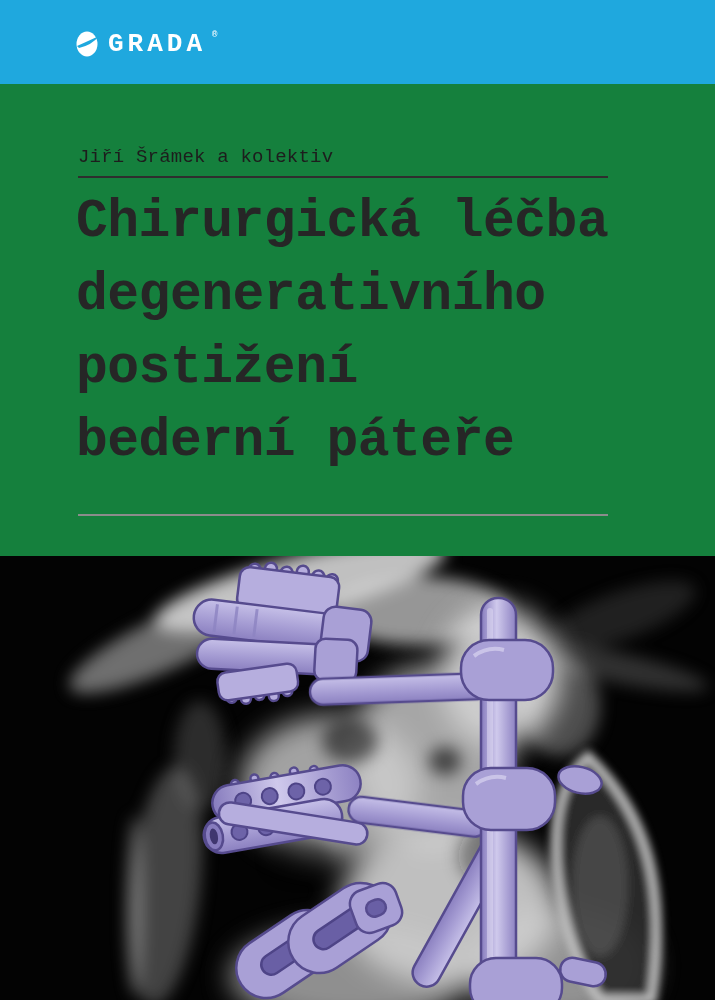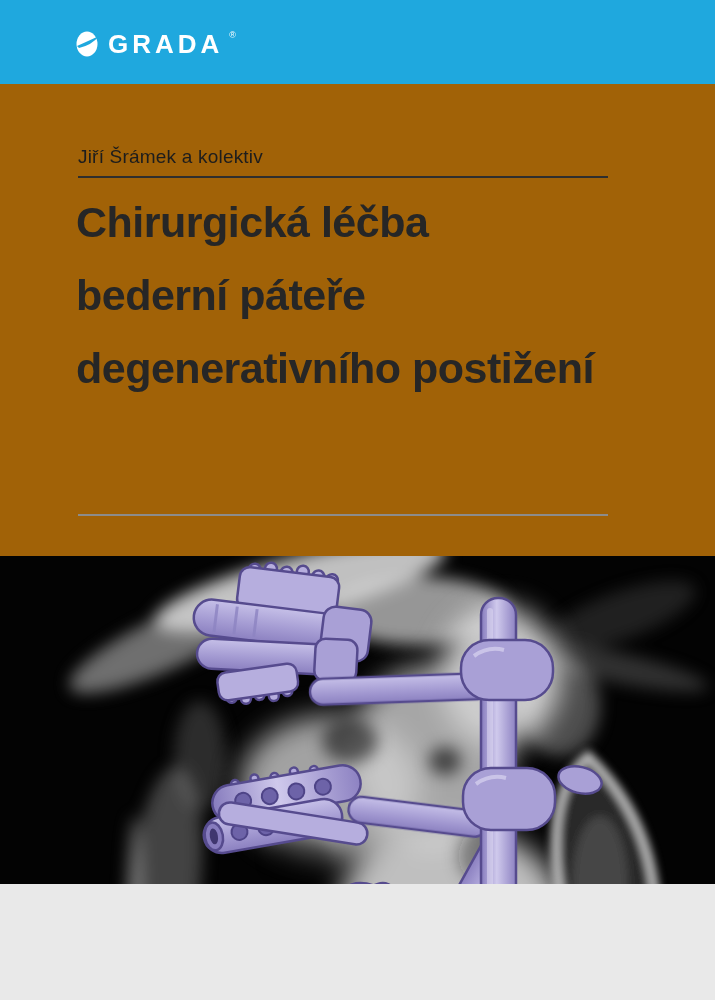--- a/index.html
+++ b/index.html
@@ -1,30 +1,30 @@
 <!DOCTYPE html>
 <html><head>
 <meta charset="utf-8">
 <style>
   html,body{margin:0;padding:0;background:#e9e9e9;}
-  .cover{position:relative;width:715px;height:884px;background:#a16207;overflow:hidden;
-         font-family:Liberation Sans, sans-serif;}
+  .cover{position:relative;width:715px;height:1000px;background:#15803d;overflow:hidden;
+         font-family:Liberation Mono, monospace;}
   
   .band{position:absolute;left:0;top:0;width:715px;height:84px;background:#1fa8de;}
   .logo{position:absolute;left:76px;top:30px;height:28px;display:flex;align-items:center;gap:8px;}
   .logo-mark{width:24px;height:26px;display:block;}
   .logo-text{color:#ffffff;font-weight:700;font-size:26px;letter-spacing:4px;line-height:26px;}
   .logo-reg{color:#ffffff;font-size:9px;vertical-align:top;position:relative;top:-9px;left:-2px;font-weight:400;}
   
   .author{position:absolute;left:78px;top:146px;font-size:19px;color:#1d1d1d;letter-spacing:0.2px;}
   .rule-top{position:absolute;left:78px;top:176px;width:530px;height:2px;background:#2e2e2e;}
   .rule-bottom{position:absolute;left:78px;top:514px;width:530px;height:2px;background:#8c8c8c;}
   
   .title{position:absolute;left:76px;top:186px;width:580px;color:#262626;
-         font-size:43px;font-weight:700;line-height:73px;letter-spacing:-0.5px;}
+         font-size:53px;font-weight:700;line-height:73px;letter-spacing:-0.5px;}
   
   .photo{position:absolute;left:0;top:556px;width:715px;height:444px;margin:0;background:#000;}
   .photo svg{display:block;width:715px;height:444px;}
 </style>
 </head>
 <body>
 
 <div class="cover">
 
   <header class="band">
@@ -36,22 +36,22 @@
       <span class="logo-text">GRADA</span>
         <span class="logo-reg">®</span>
     </div>
   </header>
 
   <div class="author">Jiří Šrámek a kolektiv</div>
   <div class="rule-top"></div>
 
   <h1 class="title" style="margin:0;">
     <div>Chirurgická léčba</div>
+    <div>degenerativního postižení</div>
     <div>bederní páteře</div>
-    <div>degenerativního postižení</div>
   </h1>
 
   <div class="rule-bottom"></div>
 
   <figure class="photo">
     <svg viewBox="0 0 715 444" preserveAspectRatio="none">
       <defs>
         <filter id="bBig" x="-60%" y="-60%" width="220%" height="220%">
             <feGaussianBlur stdDeviation="14"></feGaussianBlur>
           </filter>

